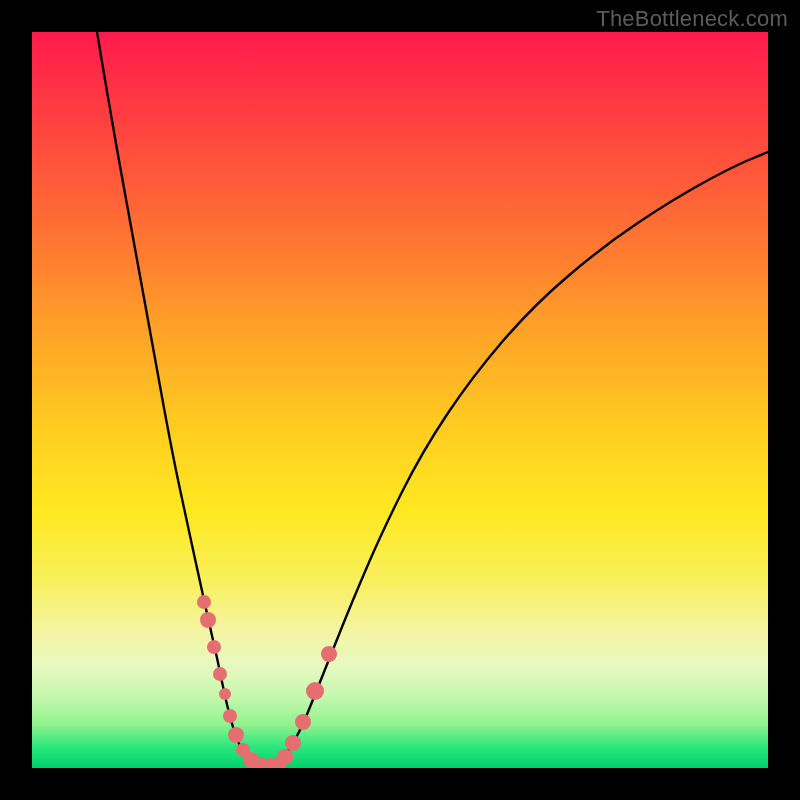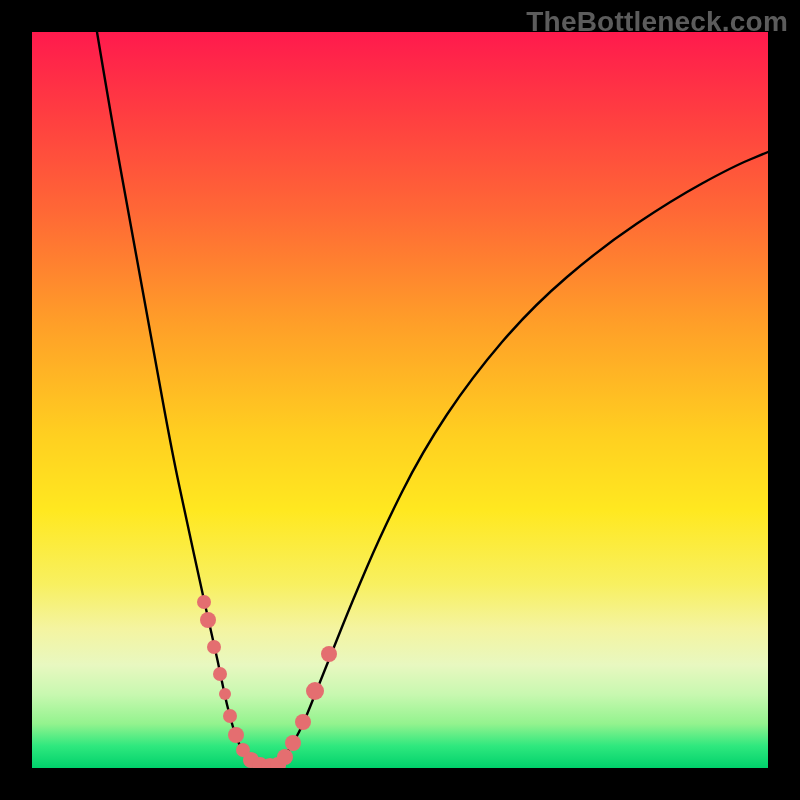--- a/index.html
+++ b/index.html
@@ -31,22 +31,22 @@
       #93f38e 94%,
       #2fe87e 97%,
       #00d16b 100%
     );
   }
   .watermark {
     position: absolute;
     top: 6px;
     right: 12px;
     font-family: Arial, Helvetica, sans-serif;
-    font-size: 28px;
-    font-weight: 700;
+    font-size: 22px;
+    font-weight: 400;
     color: #5c5c5c;
     letter-spacing: 0.2px;
     user-select: none;
   }
   svg {
     position: absolute;
     left: 0;
     top: 0;
   }
 </style>

